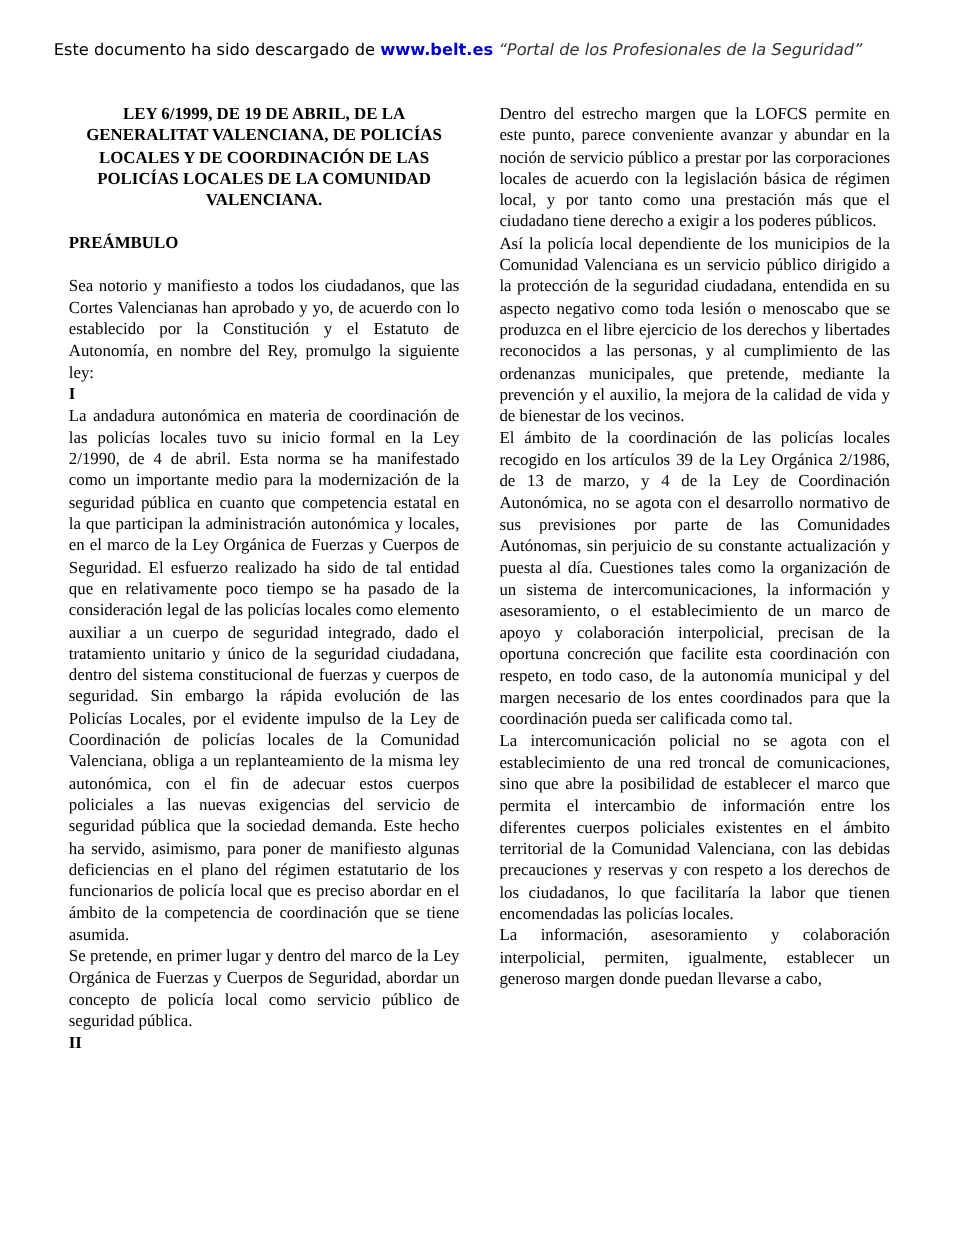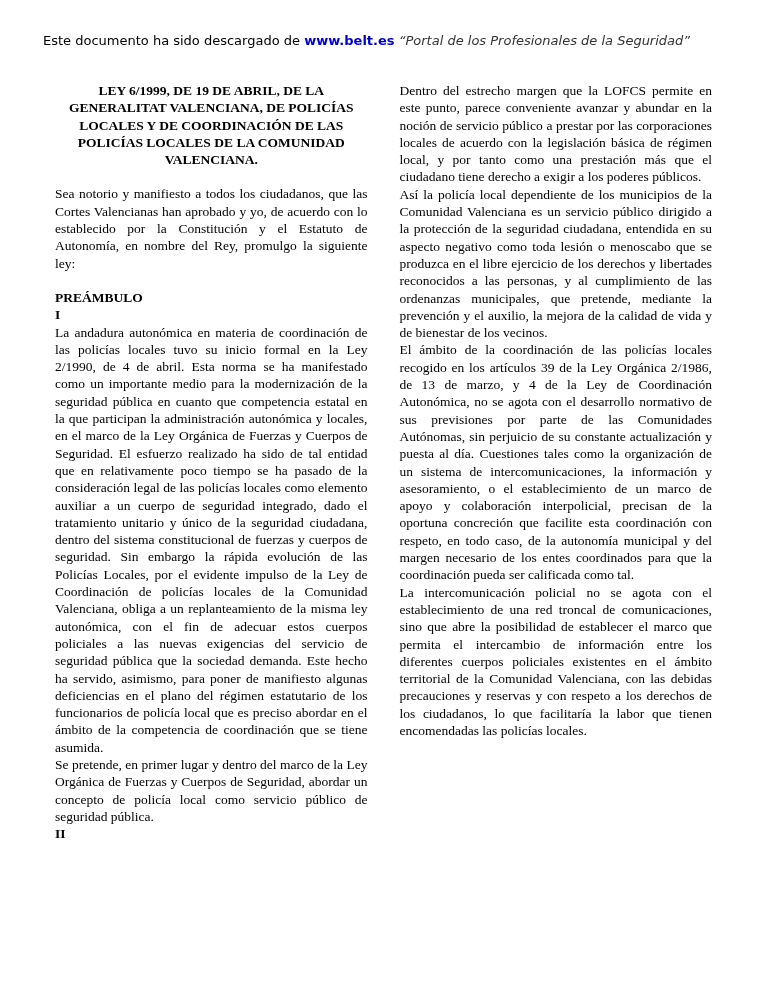--- a/index.html
+++ b/index.html
@@ -57,28 +57,29 @@
 
   <div class="doc-header">
     <span>Este documento ha sido descargado de</span>
     <a class="link">www.belt.es</a>
     <span class="tagline">“Portal de los Profesionales de la Seguridad”</span>
   </div>
 
   <div class="columns">
     <div class="column" id="left-column">
         <div class="block title">LEY 6/1999, DE 19 DE ABRIL, DE LA GENERALITAT VALENCIANA, DE POLICÍAS LOCALES Y DE COORDINACIÓN DE LAS POLICÍAS LOCALES DE LA COMUNIDAD VALENCIANA.</div>
+        <div class="block heading spaced">PREÁMBULO</div>
         <div class="block paragraph spaced">Sea notorio y manifiesto a todos los ciudadanos, que las Cortes Valencianas han aprobado y yo, de acuerdo con lo establecido por la Constitución y el Estatuto de Autonomía, en nombre del Rey, promulgo la siguiente ley:</div>
-        <div class="block heading spaced">PREÁMBULO</div>
         <div class="block heading">I</div>
         <div class="block paragraph">La andadura autonómica en materia de coordinación de las policías locales tuvo su inicio formal en la Ley 2/1990, de 4 de abril. Esta norma se ha manifestado como un importante medio para la modernización de la seguridad pública en cuanto que competencia estatal en la que participan la administración autonómica y locales, en el marco de la Ley Orgánica de Fuerzas y Cuerpos de Seguridad. El esfuerzo realizado ha sido de tal entidad que en relativamente poco tiempo se ha pasado de la consideración legal de las policías locales como elemento auxiliar a un cuerpo de seguridad integrado, dado el tratamiento unitario y único de la seguridad ciudadana, dentro del sistema constitucional de fuerzas y cuerpos de seguridad. Sin embargo la rápida evolución de las Policías Locales, por el evidente impulso de la Ley de Coordinación de policías locales de la Comunidad Valenciana, obliga a un replanteamiento de la misma ley autonómica, con el fin de adecuar estos cuerpos policiales a las nuevas exigencias del servicio de seguridad pública que la sociedad demanda. Este hecho ha servido, asimismo, para poner de manifiesto algunas deficiencias en el plano del régimen estatutario de los funcionarios de policía local que es preciso abordar en el ámbito de la competencia de coordinación que se tiene asumida.</div>
         <div class="block paragraph">Se pretende, en primer lugar y dentro del marco de la Ley Orgánica de Fuerzas y Cuerpos de Seguridad, abordar un concepto de policía local como servicio público de seguridad pública.</div>
         <div class="block heading">II</div>
       </div>
     <div class="column" id="right-column">
         <div class="block paragraph">Dentro del estrecho margen que la LOFCS permite en este punto, parece conveniente avanzar y abundar en la noción de servicio público a prestar por las corporaciones locales de acuerdo con la legislación básica de régimen local, y por tanto como una prestación más que el ciudadano tiene derecho a exigir a los poderes públicos.</div>
         <div class="block paragraph">Así la policía local dependiente de los municipios de la Comunidad Valenciana es un servicio público dirigido a la protección de la seguridad ciudadana, entendida en su aspecto negativo como toda lesión o menoscabo que se produzca en el libre ejercicio de los derechos y libertades reconocidos a las personas, y al cumplimiento de las ordenanzas municipales, que pretende, mediante la prevención y el auxilio, la mejora de la calidad de vida y de bienestar de los vecinos.</div>
         <div class="block paragraph">El ámbito de la coordinación de las policías locales recogido en los artículos 39 de la Ley Orgánica 2/1986, de 13 de marzo, y 4 de la Ley de Coordinación Autonómica, no se agota con el desarrollo normativo de sus previsiones por parte de las Comunidades Autónomas, sin perjuicio de su constante actualización y puesta al día. Cuestiones tales como la organización de un sistema de intercomunicaciones, la información y asesoramiento, o el establecimiento de un marco de apoyo y colaboración interpolicial, precisan de la oportuna concreción que facilite esta coordinación con respeto, en todo caso, de la autonomía municipal y del margen necesario de los entes coordinados para que la coordinación pueda ser calificada como tal.</div>
         <div class="block paragraph">La intercomunicación policial no se agota con el establecimiento de una red troncal de comunicaciones, sino que abre la posibilidad de establecer el marco que permita el intercambio de información entre los diferentes cuerpos policiales existentes en el ámbito territorial de la Comunidad Valenciana, con las debidas precauciones y reservas y con respeto a los derechos de los ciudadanos, lo que facilitaría la labor que tienen encomendadas las policías locales.</div>
+        <div class="block paragraph">La información, asesoramiento y colaboración interpolicial, permiten, igualmente, establecer un generoso margen donde puedan llevarse a cabo,</div>
       </div>
   </div>
 
 </div>
 
 </body></html>

